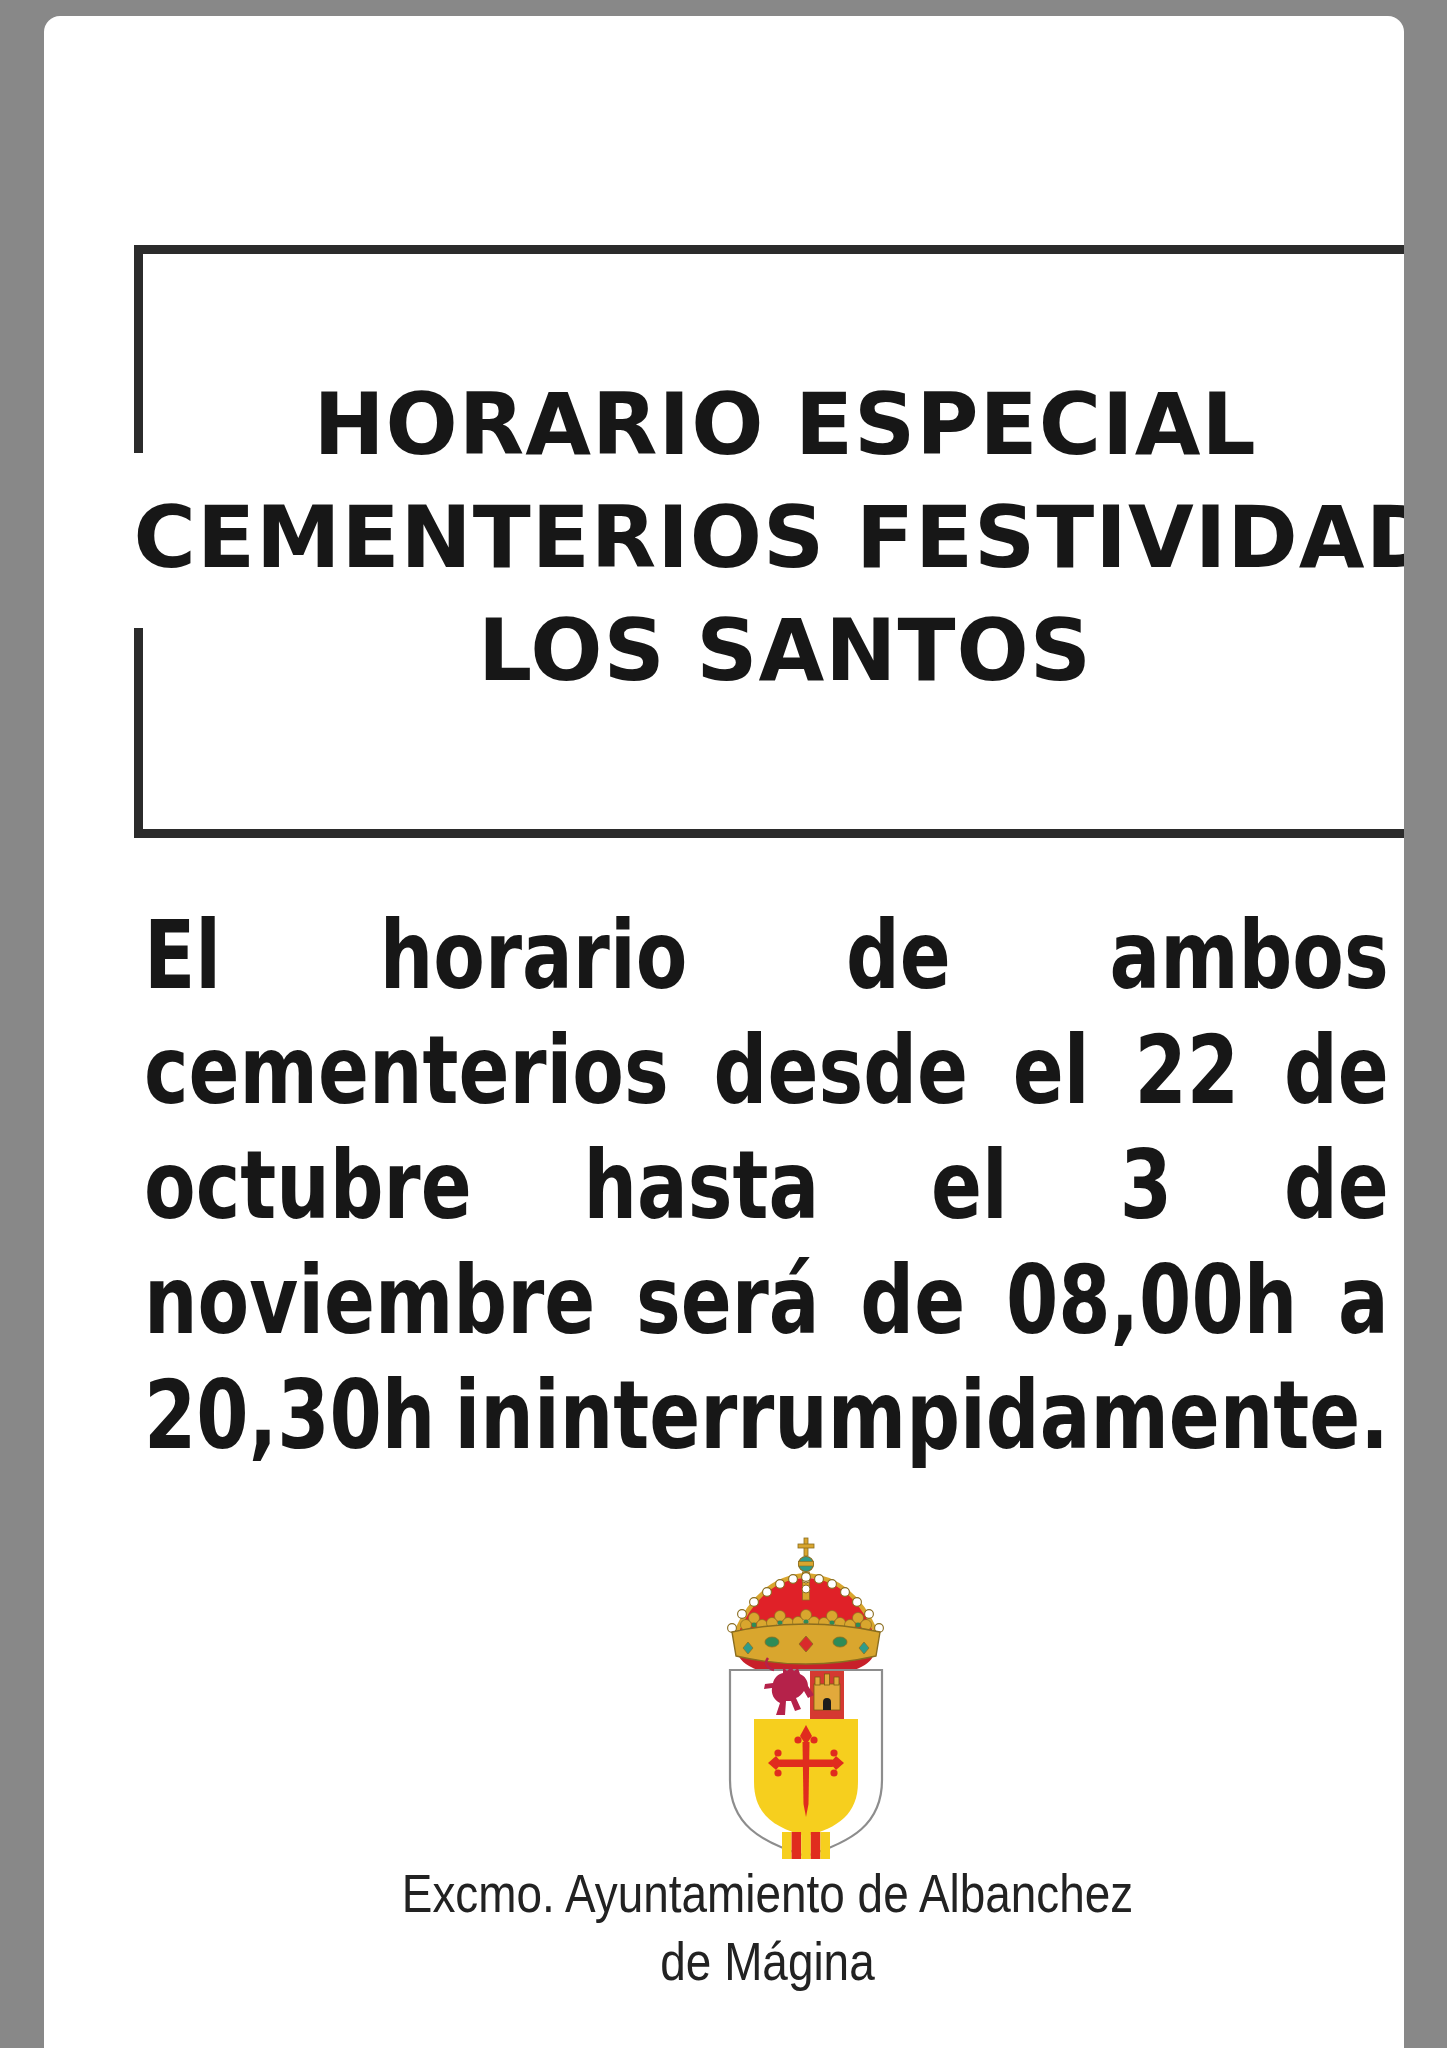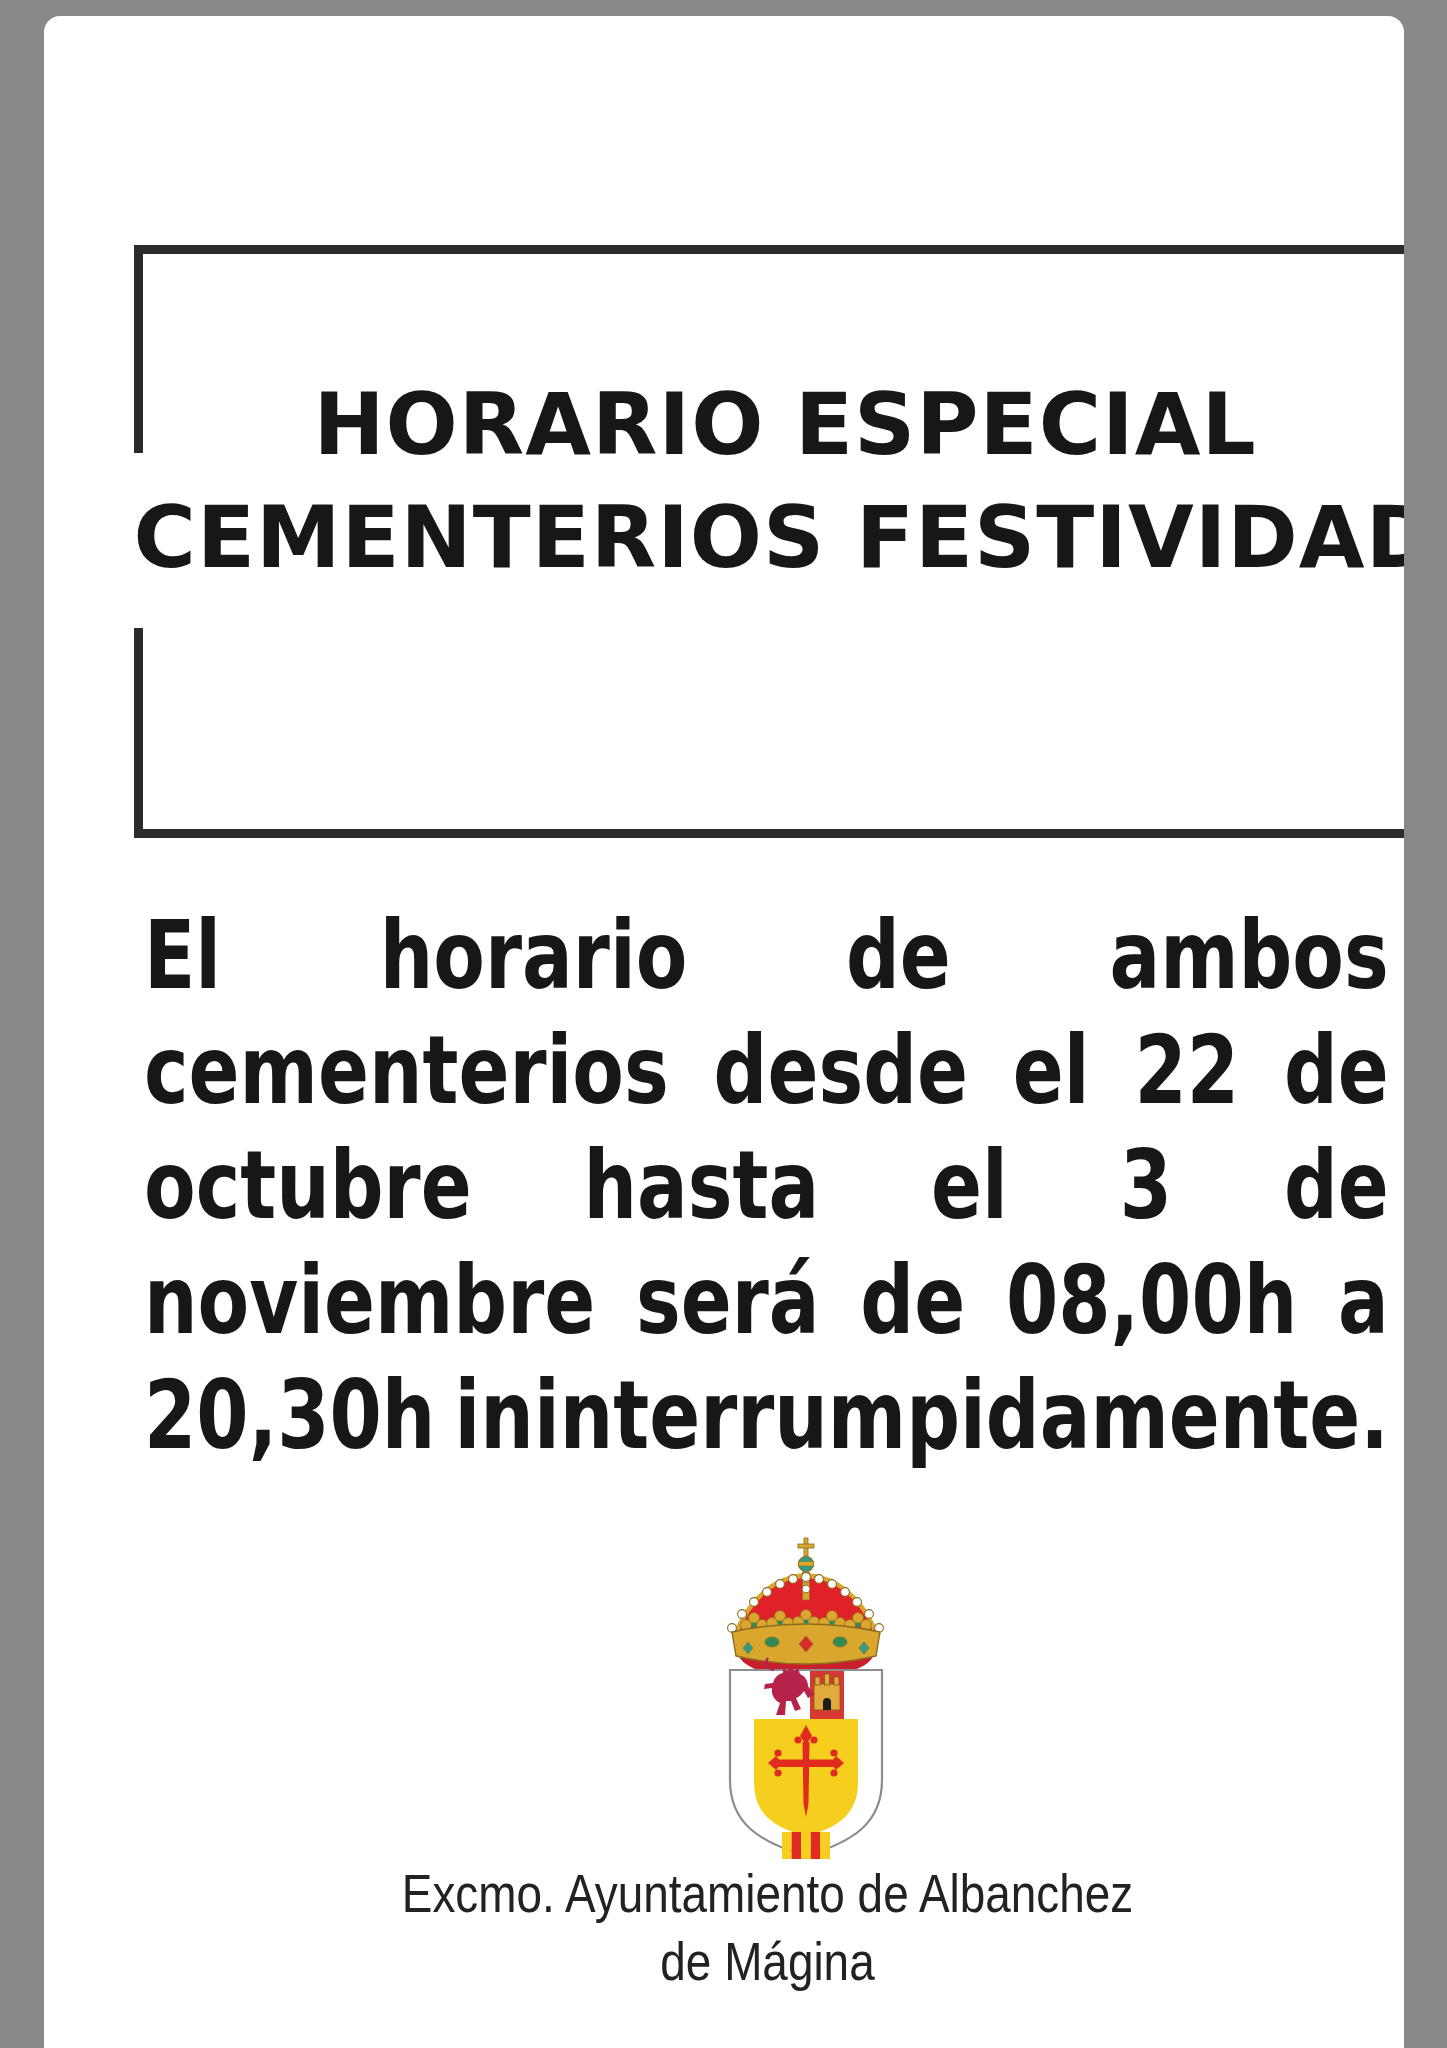--- a/index.html
+++ b/index.html
@@ -50,20 +50,21 @@
   <div class="bseg" style="left:90px;top:229px;width:1303px;height:9px;"></div>
   <div class="bseg" style="left:90px;top:813px;width:1303px;height:9px;"></div>
   <div class="bseg" style="left:90px;top:229px;width:9px;height:208px;"></div>
   <div class="bseg" style="left:90px;top:612px;width:9px;height:210px;"></div>
   <div class="bseg" style="left:1384px;top:229px;width:9px;height:208px;"></div>
   <div class="bseg" style="left:1384px;top:612px;width:9px;height:210px;"></div>
 
   <div class="title-text">
     <div class="tline">HORARIO ESPECIAL</div>
     <div class="tline">CEMENTERIOS FESTIVIDAD DE</div>
+    <div class="tline">LOS SANTOS</div>
   </div>
 
   <div class="body-text" id="body-text">
       <div class="body-line">
         <span>El</span>
         <span>horario</span>
         <span>de</span>
         <span>ambos</span>
       </div>
       <div class="body-line">

